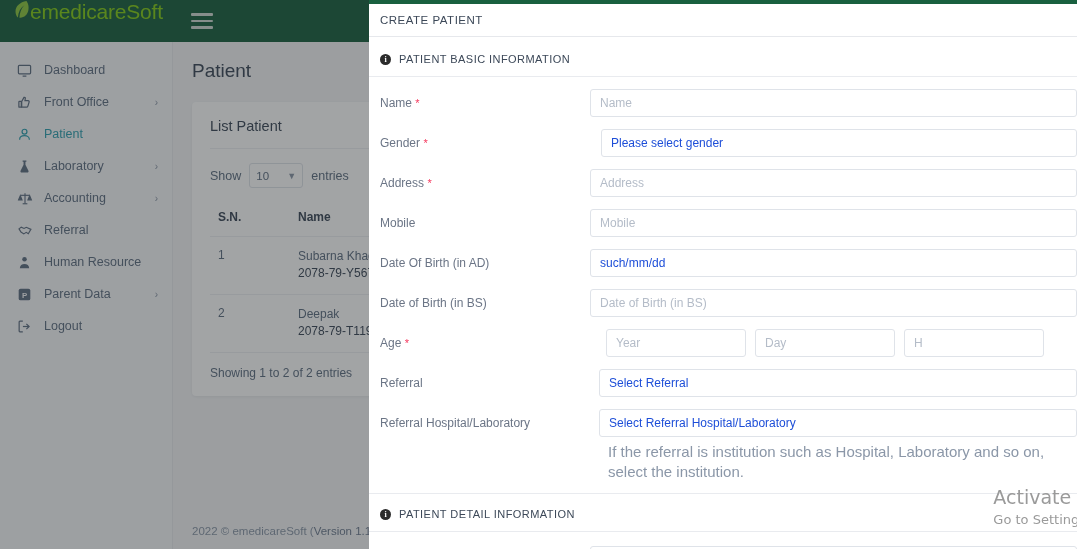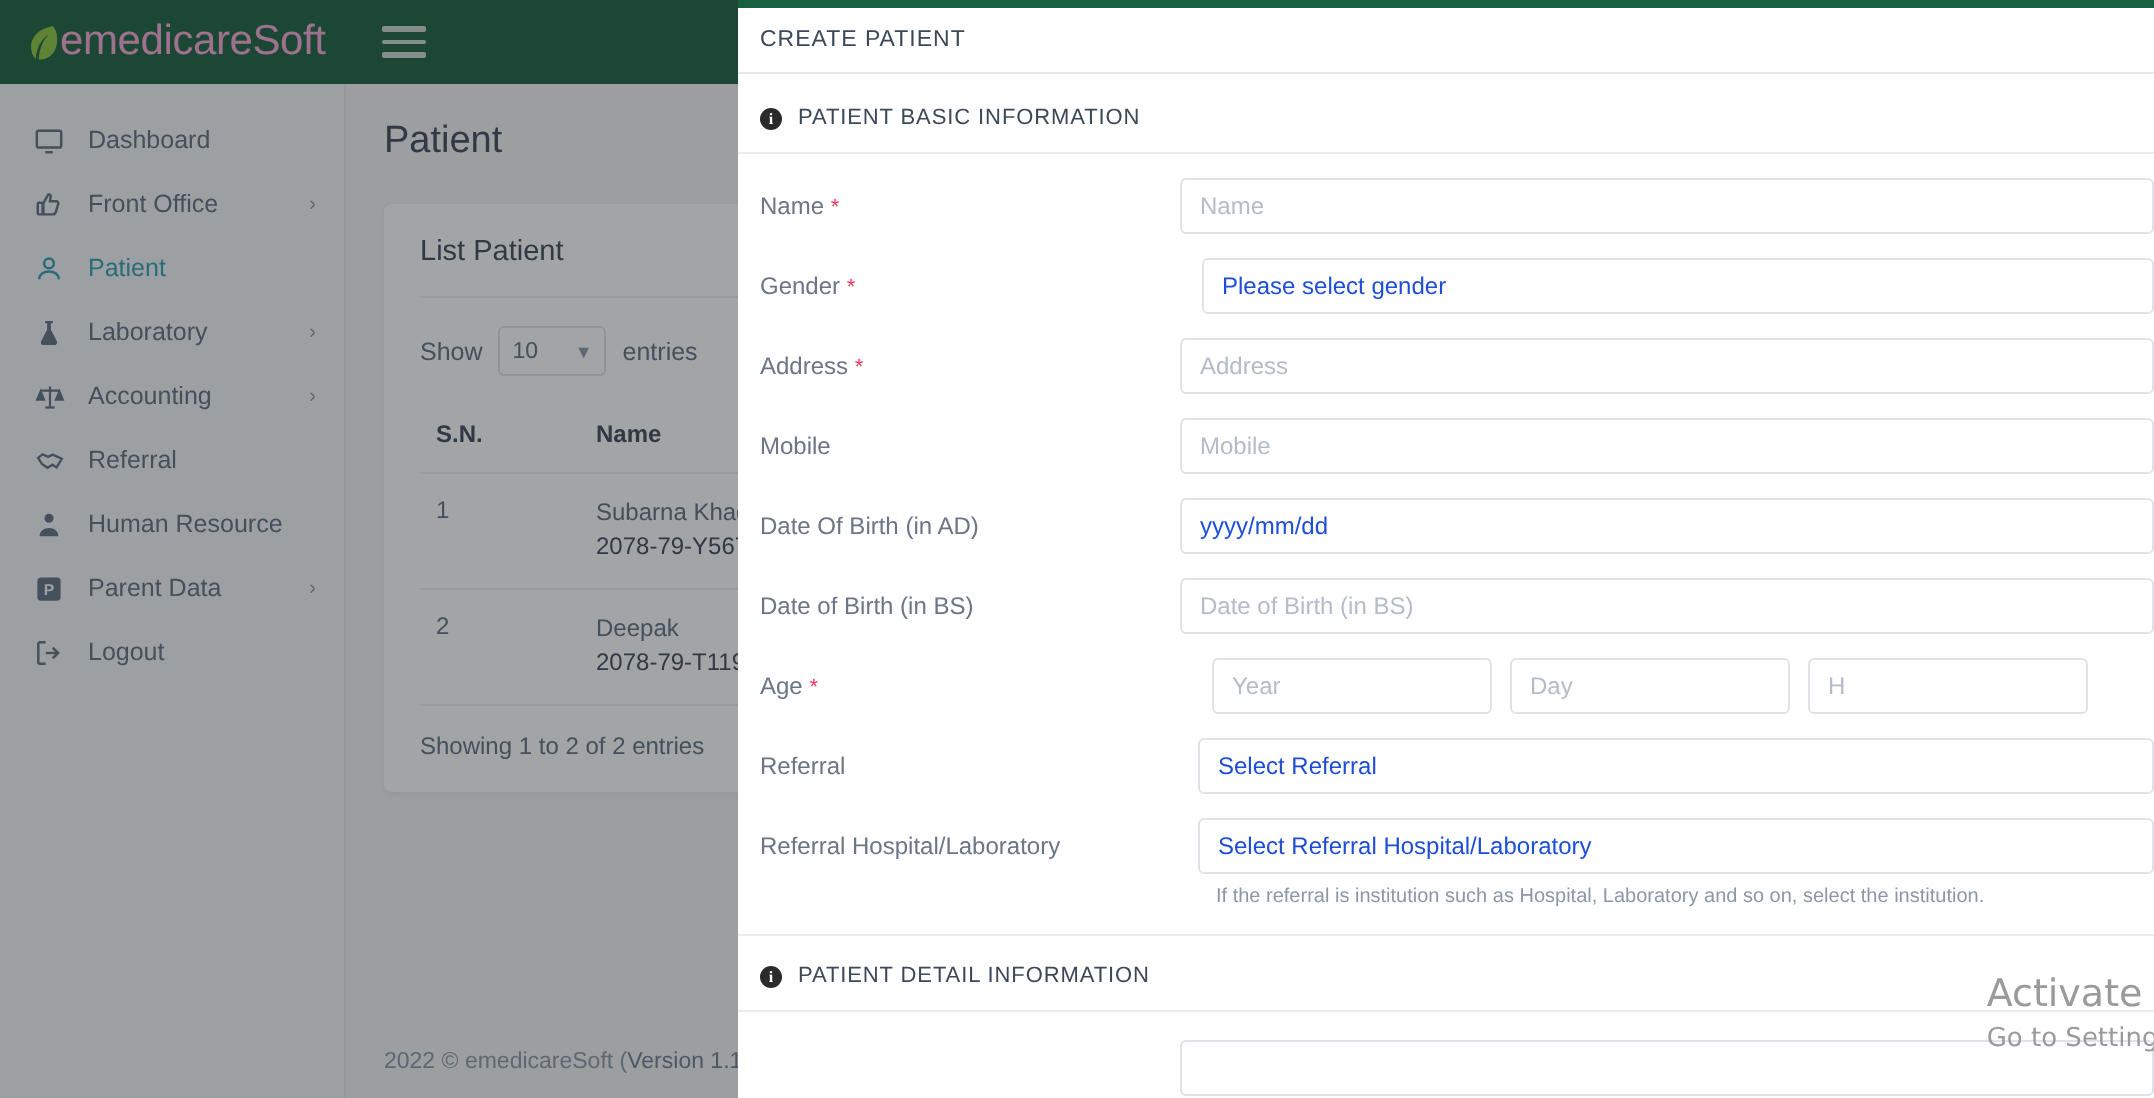--- a/index.html
+++ b/index.html
@@ -13,22 +13,22 @@
   
   #app-root { position: absolute; inset: 0; }
 
   .topbar {
     position: absolute; top: 0; left: 0; width: 1077px; height: 42px;
     background: #19603f;
     display: flex; align-items: center;
   }
   .brand {
     width: 173px; height: 42px;
-    display: flex; align-items: center; padding-left: 14px;
-    color: #f9a8d4; font-size: 21px; letter-spacing: -0.2px;
+    display: flex; align-items: flex-start; padding-left: 14px;
+    color: #84cc16; font-size: 21px; letter-spacing: -0.2px;
   }
   .leaf {
     width: 15px; height: 19px; margin-right: 1px; position: relative;
   }
   .leaf svg { display: block; }
   .hamburger {
     margin-left: 18px; width: 22px; height: 16px;
     display: flex; flex-direction: column; justify-content: space-between;
     cursor: pointer;
   }
@@ -148,21 +148,21 @@
     background: #fff; font-size: 12px; color: #b4bcc8;
     display: flex; align-items: center; padding: 0 9px;
     width: 100%;
   }
   .inp.dark-ph { color: #1d4ed8; }
   .row.gender .fld { padding-left: 11px; }
   .row.referral .fld { padding-left: 9px; }
   .age-wrap { display: flex; gap: 9px; padding-left: 16px; }
   .age-wrap .inp { width: 140px; flex: 0 0 140px; }
   .helper {
-    font-size: 10px; color: #8b97a8; padding: 5px 0 0 9px; line-height: 1.3;
+    font-size: 15px; color: #8b97a8; padding: 5px 0 0 9px; line-height: 1.3;
   }
   .sec2 {
     margin-top: 6px;
     padding: 14px 0 11px 11px;
     border-top: 1px solid #e9ebef; border-bottom: 1px solid #e9ebef;
     display: flex; align-items: center; gap: 8px;
   }
   .tail-row { padding: 14px 0 0 221px; }
   .tail-row .inp { width: 100%; }
 
@@ -403,21 +403,21 @@
       <div class="row">
         <div class="lab">Mobile</div>
         <div class="fld">
           <div class="inp">Mobile</div>
         </div>
       </div>
 
       <div class="row">
         <div class="lab">Date Of Birth (in AD)</div>
         <div class="fld">
-          <div class="inp dark-ph">yyyy/mm/dd</div>
+          <div class="inp dark-ph">such/mm/dd</div>
         </div>
       </div>
 
       <div class="row">
         <div class="lab">Date of Birth (in BS)</div>
         <div class="fld">
           <div class="inp">Date of Birth (in BS)</div>
         </div>
       </div>
 

